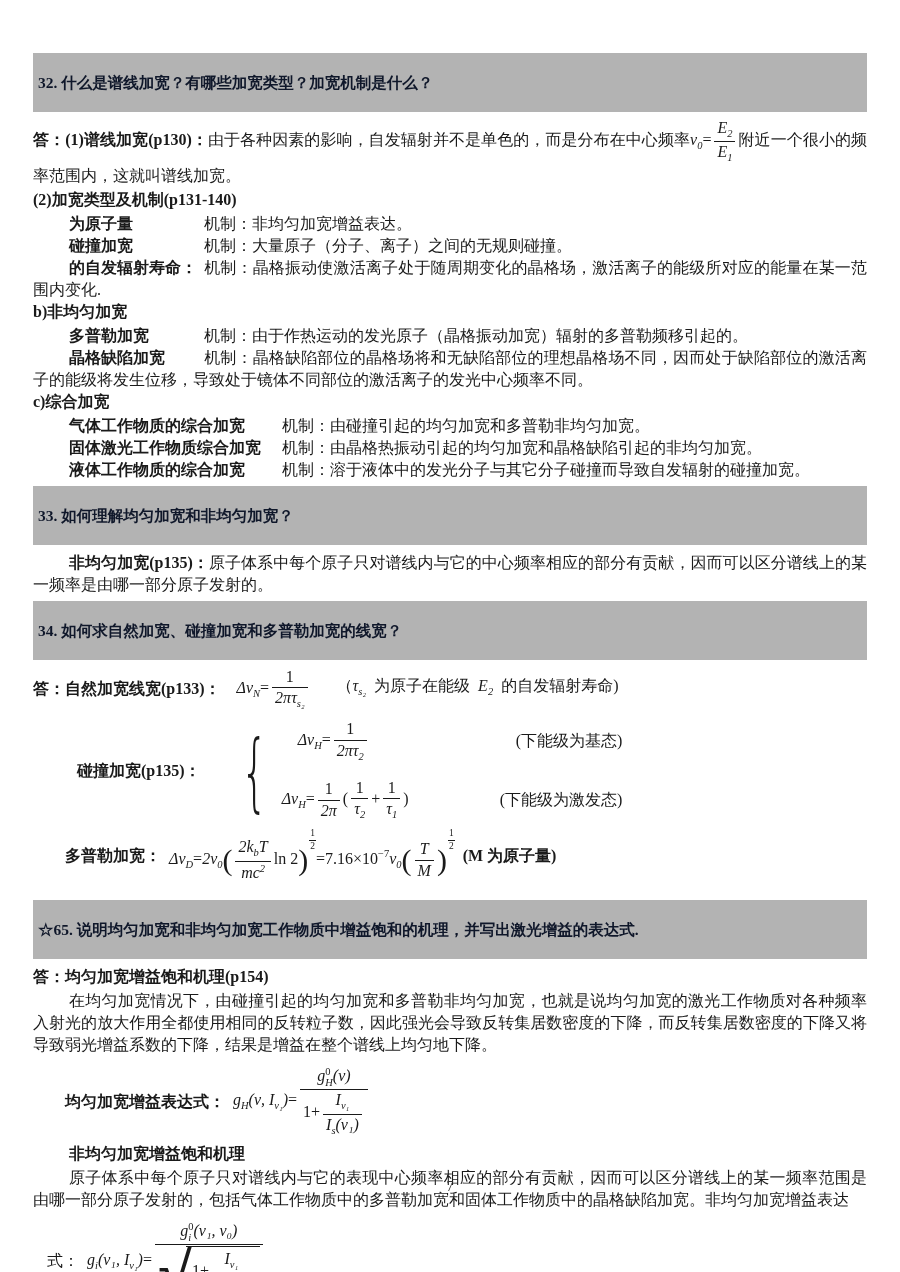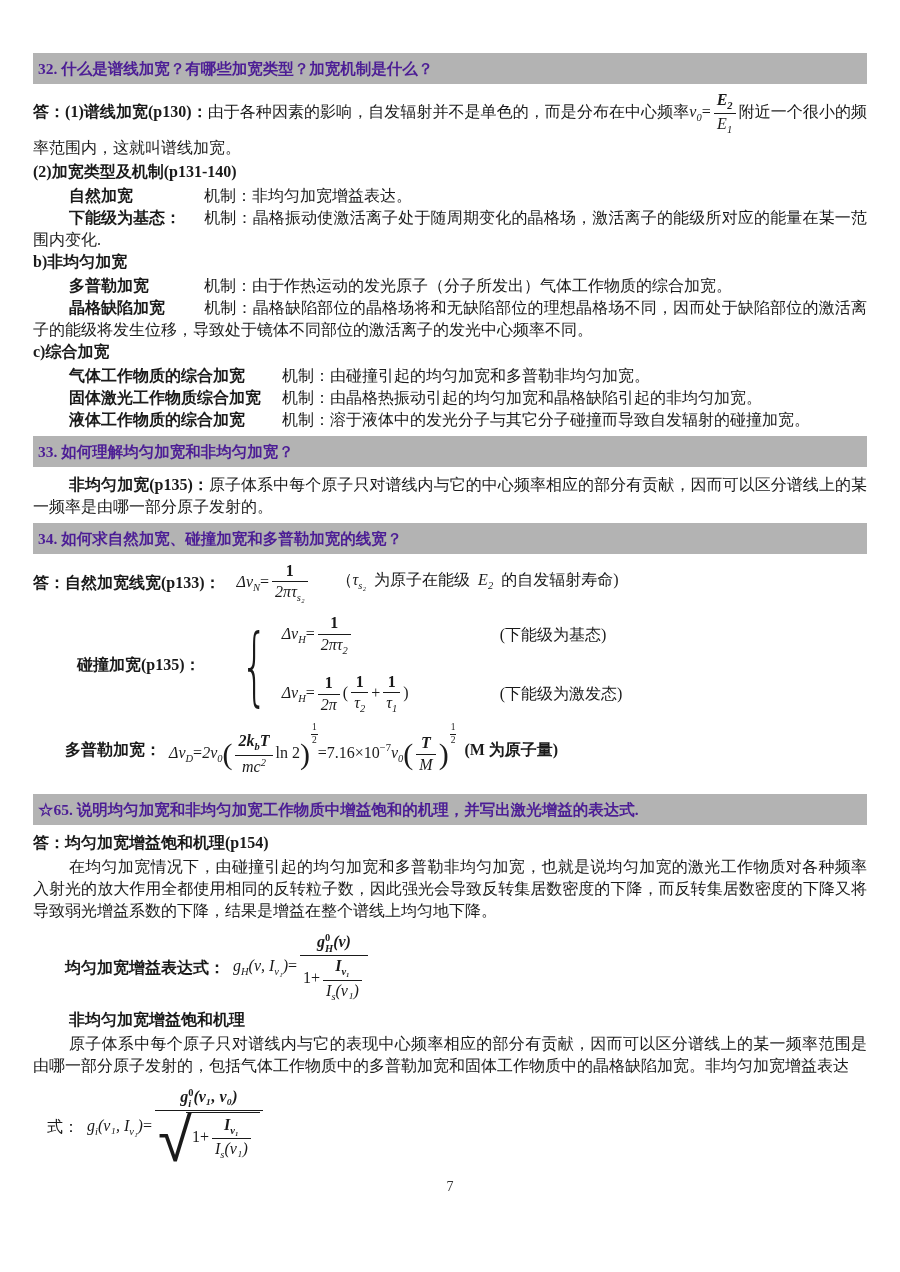--- a/index.html
+++ b/index.html
@@ -1,50 +1,50 @@
 <!DOCTYPE html>
 <html><head>
 <meta charset="utf-8">
 <style>
   html,body{margin:0;padding:0;background:#ffffff;}
   .page{position:relative;width:900px;height:1272px;background:#ffffff;overflow:hidden;
         font-family:"Liberation Serif","DejaVu Serif",serif;color:#1a1a1a;
         font-size:16px;line-height:22px;}
   .inner{padding:48px 33px 0 33px;}
-  .qbar{background:#b3b3b3;color:#4c1d95;font-weight:bold;font-size:15.5px;line-height:21px;
-        padding:5px 5px;margin:5px 0 7px 0;}
+  .qbar{background:#b3b3b3;color:#0f172a;font-weight:bold;font-size:15.5px;line-height:21px;
+        padding:19px 5px;margin:5px 0 7px 0;}
   .para{margin:0 0 2px 0;text-align:justify;}
   .ind2{text-indent:36px;}
   .b{font-weight:bold;}
   .row{margin:0;text-align:justify;text-indent:36px;}
   .iname{display:inline-block;font-weight:bold;text-indent:0;}
   .w135{min-width:135px;}
   .w213{min-width:213px;}
   
   .fx{font-family:"Liberation Serif","DejaVu Serif",serif;font-style:italic;}
   .up{font-style:normal;}
   sub{font-size:10.5px;}
   sup{font-size:10.5px;}
   .frac{display:inline-block;vertical-align:middle;text-align:center;line-height:1.15;margin:0 3px;}
-  .frac .fn{display:block;border-bottom:1px solid #1a1a1a;padding:0 3px 1px 3px;font-weight:bold;}
+  .frac .fn{display:block;border-bottom:1px solid #1a1a1a;padding:0 3px 1px 3px;}
   .frac .fd{display:block;padding:1px 3px 0 3px;}
   .ss{display:inline-block;vertical-align:-5px;text-align:left;font-size:10.5px;line-height:1.05;}
   .ss span{display:block;}
   .supfrac{display:inline-block;text-align:center;font-size:9.5px;line-height:1;
            vertical-align:15px;font-style:normal;margin-left:1px;}
   .supfrac .n{display:block;border-bottom:1px solid #1a1a1a;padding:0 1px 1px 1px;}
   .supfrac .d{display:block;padding-top:1px;}
   .bigp{font-style:normal;font-size:30px;vertical-align:middle;line-height:0;}
   .fline{display:flex;align-items:center;margin:8px 0;}
   .coll{display:flex;align-items:center;margin:10px 0 8px 0;}
   .brace{font-style:normal;font-weight:100;font-size:86px;line-height:80px;height:86px;
          display:flex;align-items:center;transform:scaleX(0.5);transform-origin:center;
          font-family:"DejaVu Sans",sans-serif;}
   .cases{display:flex;flex-direction:column;gap:16px;}
-  .case{display:flex;align-items:center;}
+  .case{display:flex;align-items:center;justify-content:flex-end;}
   .case .fwrap{width:218px;}
   .note{font-style:normal;}
   .sqrt{display:inline-flex;align-items:flex-start;vertical-align:middle;}
   .radsym{font-style:normal;font-weight:100;font-size:62px;line-height:56px;margin-right:-6px;
           font-family:"DejaVu Sans",sans-serif;}
   .radcand{display:inline-block;border-top:1.5px solid #1a1a1a;padding:3px 6px 0 6px;}
   .gap8{display:inline-block;width:8px;}
   .gap16{display:inline-block;width:16px;}
   .gap26{display:inline-block;width:26px;}
   .pagenum{position:absolute;left:0;top:1176px;width:100%;text-align:center;
@@ -57,25 +57,26 @@
   <div class="inner">
 
     <div class="qbar">
       <span>32. 什么是谱线加宽？有哪些加宽类型？加宽机制是什么？</span>
     </div>
 
     <p class="para"><b class="b">答：</b><b class="b">(1)谱线加宽(p130)：</b><span>由于各种因素的影响，自发辐射并不是单色的，而是分布在中心频率</span><span class="fx"><span>ν</span><sub>0</sub><span class="up">=</span><span class="frac"><span class="fn"><span>E</span><sub>2</sub></span><span class="fd"><span>E</span><sub>1</sub></span></span></span><span>附近一个很小的频率范围内，这就叫谱线加宽。</span></p>
 
     <p class="para b">(2)加宽类型及机制(p131-140)</p>
 
-    <p class="row"><span class="iname w135">自然加宽</span><span>机制：非均匀加宽增益表达。</span></p>
-    <p class="row"><span class="iname w135">下能级为基态：</span><span>机制：晶格振动使激活离子处于随周期变化的晶格场，激活离子的能级所对应的能量在某一范围内变化.</span></p>
+    <p class="row"><span class="iname w135">为原子量</span><span>机制：非均匀加宽增益表达。</span></p>
+    <p class="row"><span class="iname w135">碰撞加宽</span><span>机制：大量原子（分子、离子）之间的无规则碰撞。</span></p>
+    <p class="row"><span class="iname w135">的自发辐射寿命：</span><span>机制：晶格振动使激活离子处于随周期变化的晶格场，激活离子的能级所对应的能量在某一范围内变化.</span></p>
 
     <p class="para b">b)非均匀加宽</p>
-    <p class="row"><span class="iname w135">多普勒加宽</span><span>机制：由于作热运动的发光原子（分子所发出）气体工作物质的综合加宽。</span></p>
+    <p class="row"><span class="iname w135">多普勒加宽</span><span>机制：由于作热运动的发光原子（晶格振动加宽）辐射的多普勒频移引起的。</span></p>
     <p class="row"><span class="iname w135">晶格缺陷加宽</span><span>机制：晶格缺陷部位的晶格场将和无缺陷部位的理想晶格场不同，因而处于缺陷部位的激活离子的能级将发生位移，导致处于镜体不同部位的激活离子的发光中心频率不同。</span></p>
 
     <p class="para b">c)综合加宽</p>
     <p class="row"><span class="iname w213">气体工作物质的综合加宽</span><span>机制：由碰撞引起的均匀加宽和多普勒非均匀加宽。</span></p>
     <p class="row"><span class="iname w213">固体激光工作物质综合加宽</span><span>机制：由晶格热振动引起的均匀加宽和晶格缺陷引起的非均匀加宽。</span></p>
     <p class="row"><span class="iname w213">液体工作物质的综合加宽</span><span>机制：溶于液体中的发光分子与其它分子碰撞而导致自发辐射的碰撞加宽。</span></p>
 
     <div class="qbar">
       <span>33. 如何理解均匀加宽和非均匀加宽？</span>
     </div>

